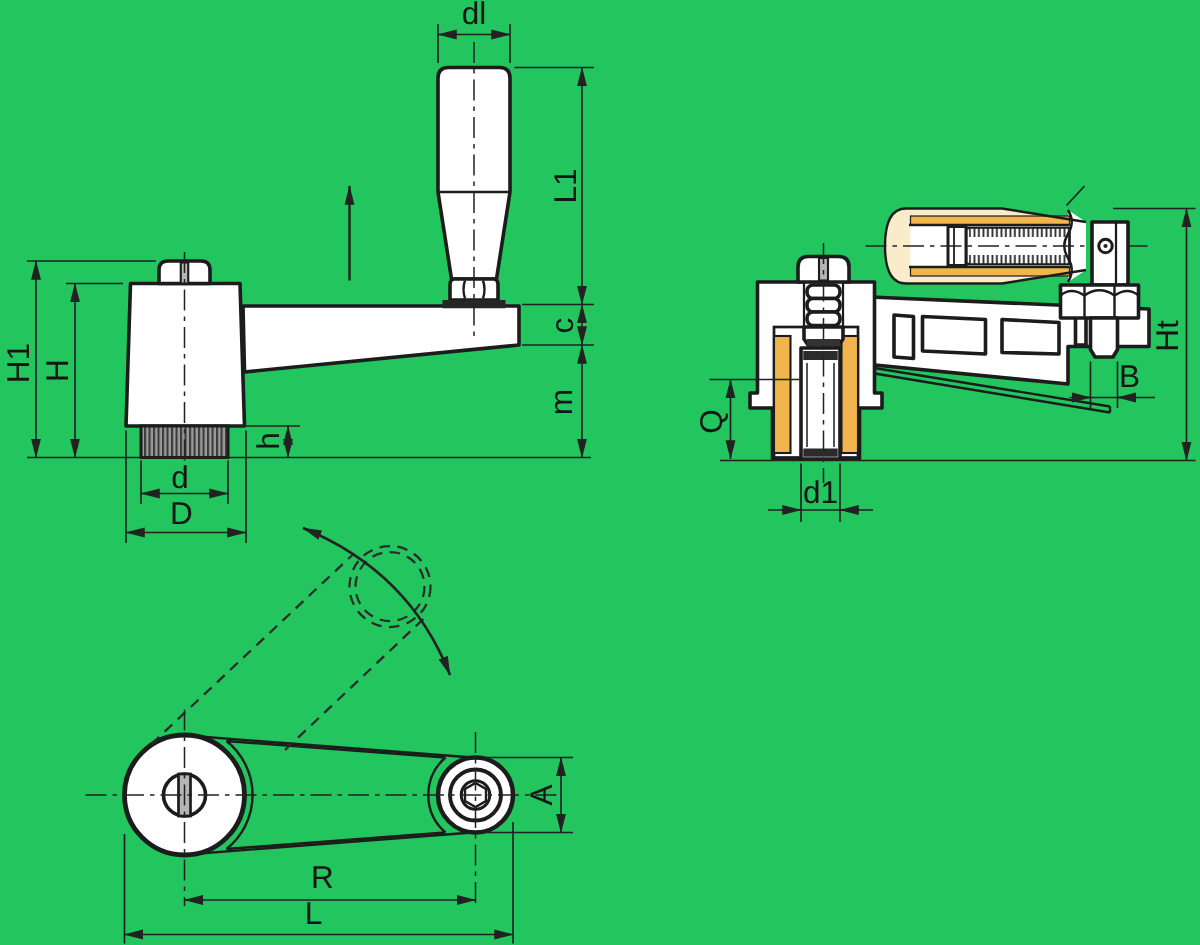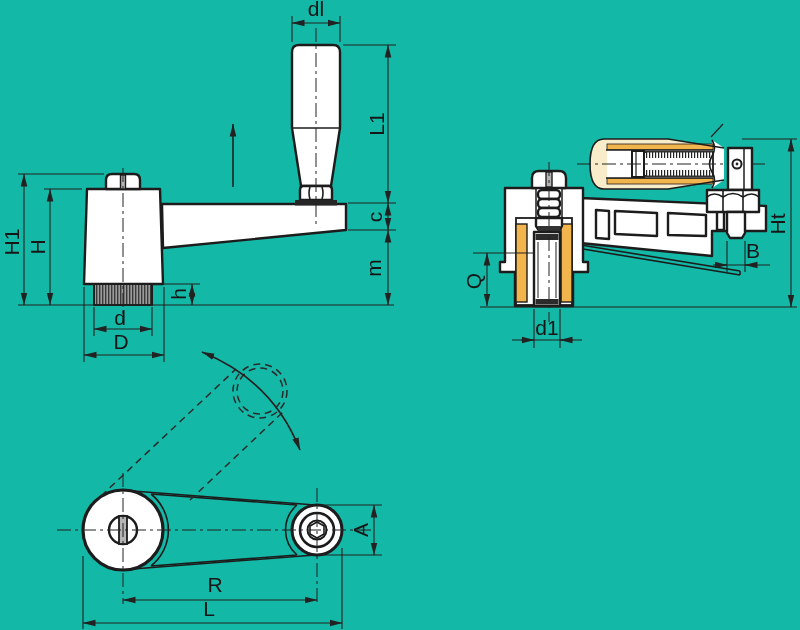--- a/index.html
+++ b/index.html
@@ -1,16 +1,16 @@
 <!DOCTYPE html>
 <html><head>
 <meta charset="utf-8">
 <style>
   html,body{margin:0;padding:0;background:#ffffff;}
-  .stage{position:relative;width:800px;height:630px;background:#14b8a6;overflow:hidden;
+  .stage{position:relative;width:800px;height:630px;background:#22c55e;overflow:hidden;
          font-family:"Liberation Sans",sans-serif;}
   svg{display:block}
   svg text{font-family:"Liberation Sans",sans-serif;font-size:21px;fill:#161616;}
   .part{fill:#ffffff;stroke:#1c1c1c;stroke-width:2.4;stroke-linejoin:round;}
   .thin{stroke:#1c1c1c;stroke-width:1.6;fill:none;}
   .dim{stroke:#222222;stroke-width:1.1;fill:none;}
   .cl{stroke:#222222;stroke-width:1;fill:none;stroke-dasharray:14 4 3 4;}
   .dash{stroke:#2a2a2a;stroke-width:1.5;fill:none;stroke-dasharray:7 5;}
 </style>
 </head>

